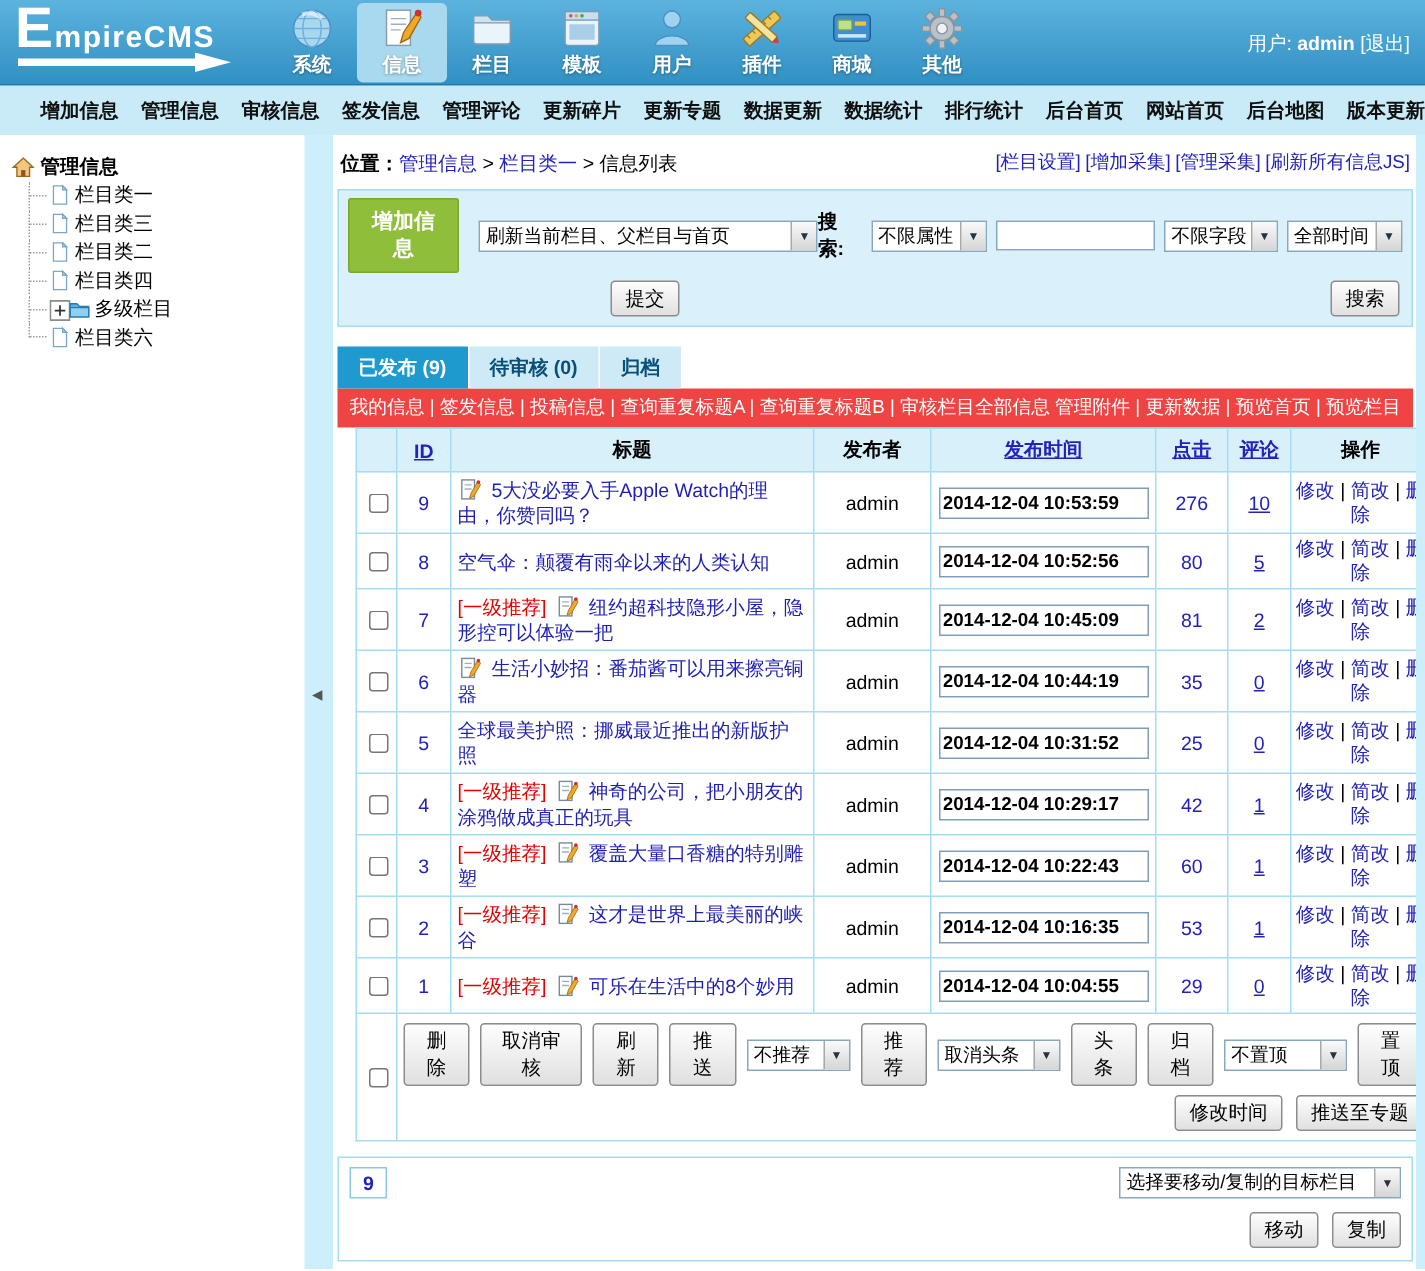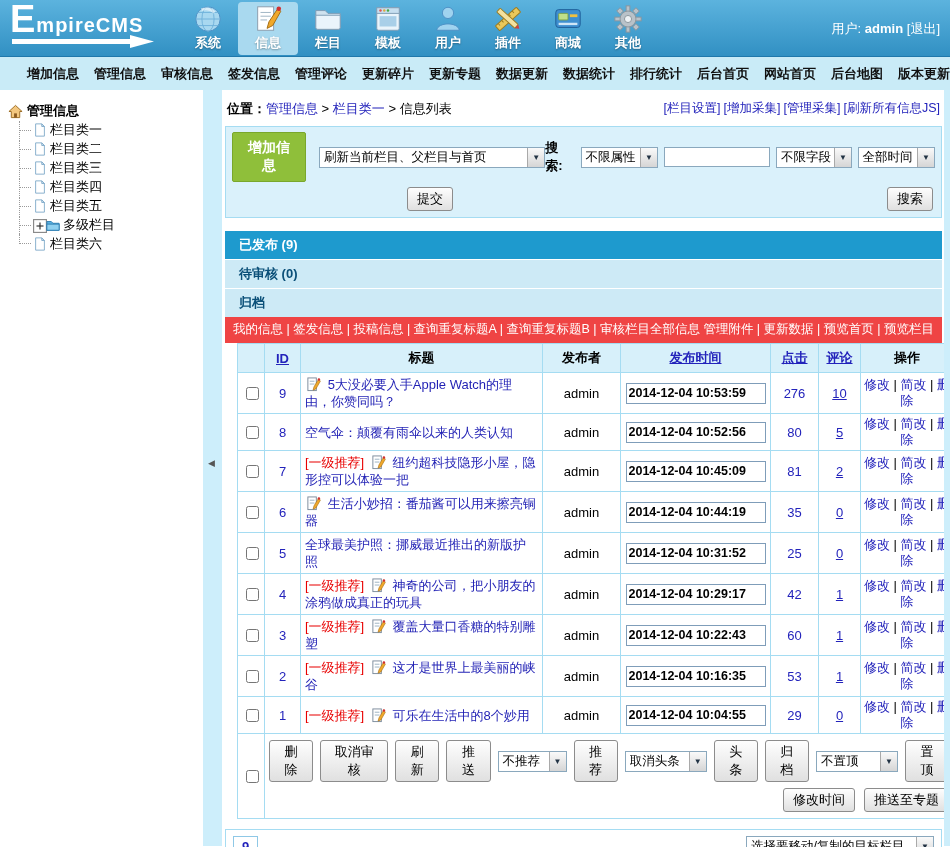--- a/index.html
+++ b/index.html
@@ -70,21 +70,21 @@
   .attr-sel { width:80px; margin-left:6px; }
   .kw { width:106px; height:20px; border:1px solid #8aa8bd; margin-left:6px; font-family:inherit; font-size:12.5px; padding:0 3px; }
   .field-sel { width:78px; margin-left:6px; }
   .time-sel { width:80px; margin-left:6px; }
   .btn { background:linear-gradient(#fefefe,#e0e0e0); border:1px solid #8c8c8c; border-radius:3px;
          font-size:13px; padding:2px 9px; cursor:pointer; font-family:inherit; color:#000; }
   .submit-btn { margin-left:175px; }
   .search-btn { margin-left:auto; margin-right:2px; }
 
   
-  .tabs { display:flex; margin-top:13px; gap:1px;flex-direction:column; }
+  .tabs { display:flex; margin-top:13px; gap:1px; }
   .tab { padding:5px 14px 5px; font-size:13px; font-weight:bold; background:#cdeaf6; color:#0a4f78; cursor:pointer; }
   .tab.active { background:#1e9ace; color:#fff; }
   .toolbar { background:#ef4444; color:#fff; display:flex; justify-content:space-between;
              padding:4px 8px 5px; font-size:12.5px; line-height:17px; }
   .toolbar a { color:#fff; }
   .tb-left { width:468px; }
   .tb-right { white-space:nowrap; text-align:right; }
 
   
   table { width:100%; border-collapse:collapse; table-layout:fixed; font-size:13px;margin-left:12px; }
@@ -259,48 +259,39 @@
           </svg>
      <span>栏目类一</span>
    </div>
         <div class="tree-item ">
      <span class="tl"></span>
 
      <svg viewBox="0 0 16 16">
             <path d="M3 1 h7 l3 3 v11 H3 Z" fill="#fff" stroke="#7aa7c7"></path>
             <path d="M10 1 l3 3 h-3 Z" fill="#d7e9f5" stroke="#7aa7c7"></path>
           </svg>
-     <span>栏目类二</span>
+     <span>栏目类三</span>
    </div>
         <div class="tree-item ">
      <span class="tl"></span>
 
      <svg viewBox="0 0 16 16">
             <path d="M3 1 h7 l3 3 v11 H3 Z" fill="#fff" stroke="#7aa7c7"></path>
             <path d="M10 1 l3 3 h-3 Z" fill="#d7e9f5" stroke="#7aa7c7"></path>
           </svg>
-     <span>栏目类三</span>
+     <span>栏目类二</span>
    </div>
         <div class="tree-item ">
      <span class="tl"></span>
 
      <svg viewBox="0 0 16 16">
             <path d="M3 1 h7 l3 3 v11 H3 Z" fill="#fff" stroke="#7aa7c7"></path>
             <path d="M10 1 l3 3 h-3 Z" fill="#d7e9f5" stroke="#7aa7c7"></path>
           </svg>
      <span>栏目类四</span>
-   </div>
-        <div class="tree-item ">
-     <span class="tl"></span>
-
-     <svg viewBox="0 0 16 16">
-            <path d="M3 1 h7 l3 3 v11 H3 Z" fill="#fff" stroke="#7aa7c7"></path>
-            <path d="M10 1 l3 3 h-3 Z" fill="#d7e9f5" stroke="#7aa7c7"></path>
-          </svg>
-     <span>栏目类五</span>
    </div>
         <div class="tree-item ">
      <span class="tl"></span>
      <span class="plus"><svg viewBox="0 0 12 12">
               <rect x="0.5" y="0.5" width="11" height="11" fill="#fff" stroke="#8a8a8a"></rect>
               <line x1="3" y1="6" x2="9" y2="6" stroke="#333"></line>
               <line x1="6" y1="3" x2="6" y2="9" stroke="#333"></line>
             </svg></span>
      <svg viewBox="0 0 16 16">
             <path d="M1 4 h5 l2 2 h7 v8 H1 Z" fill="#5ab0e0" stroke="#2a7ab0"></path>

